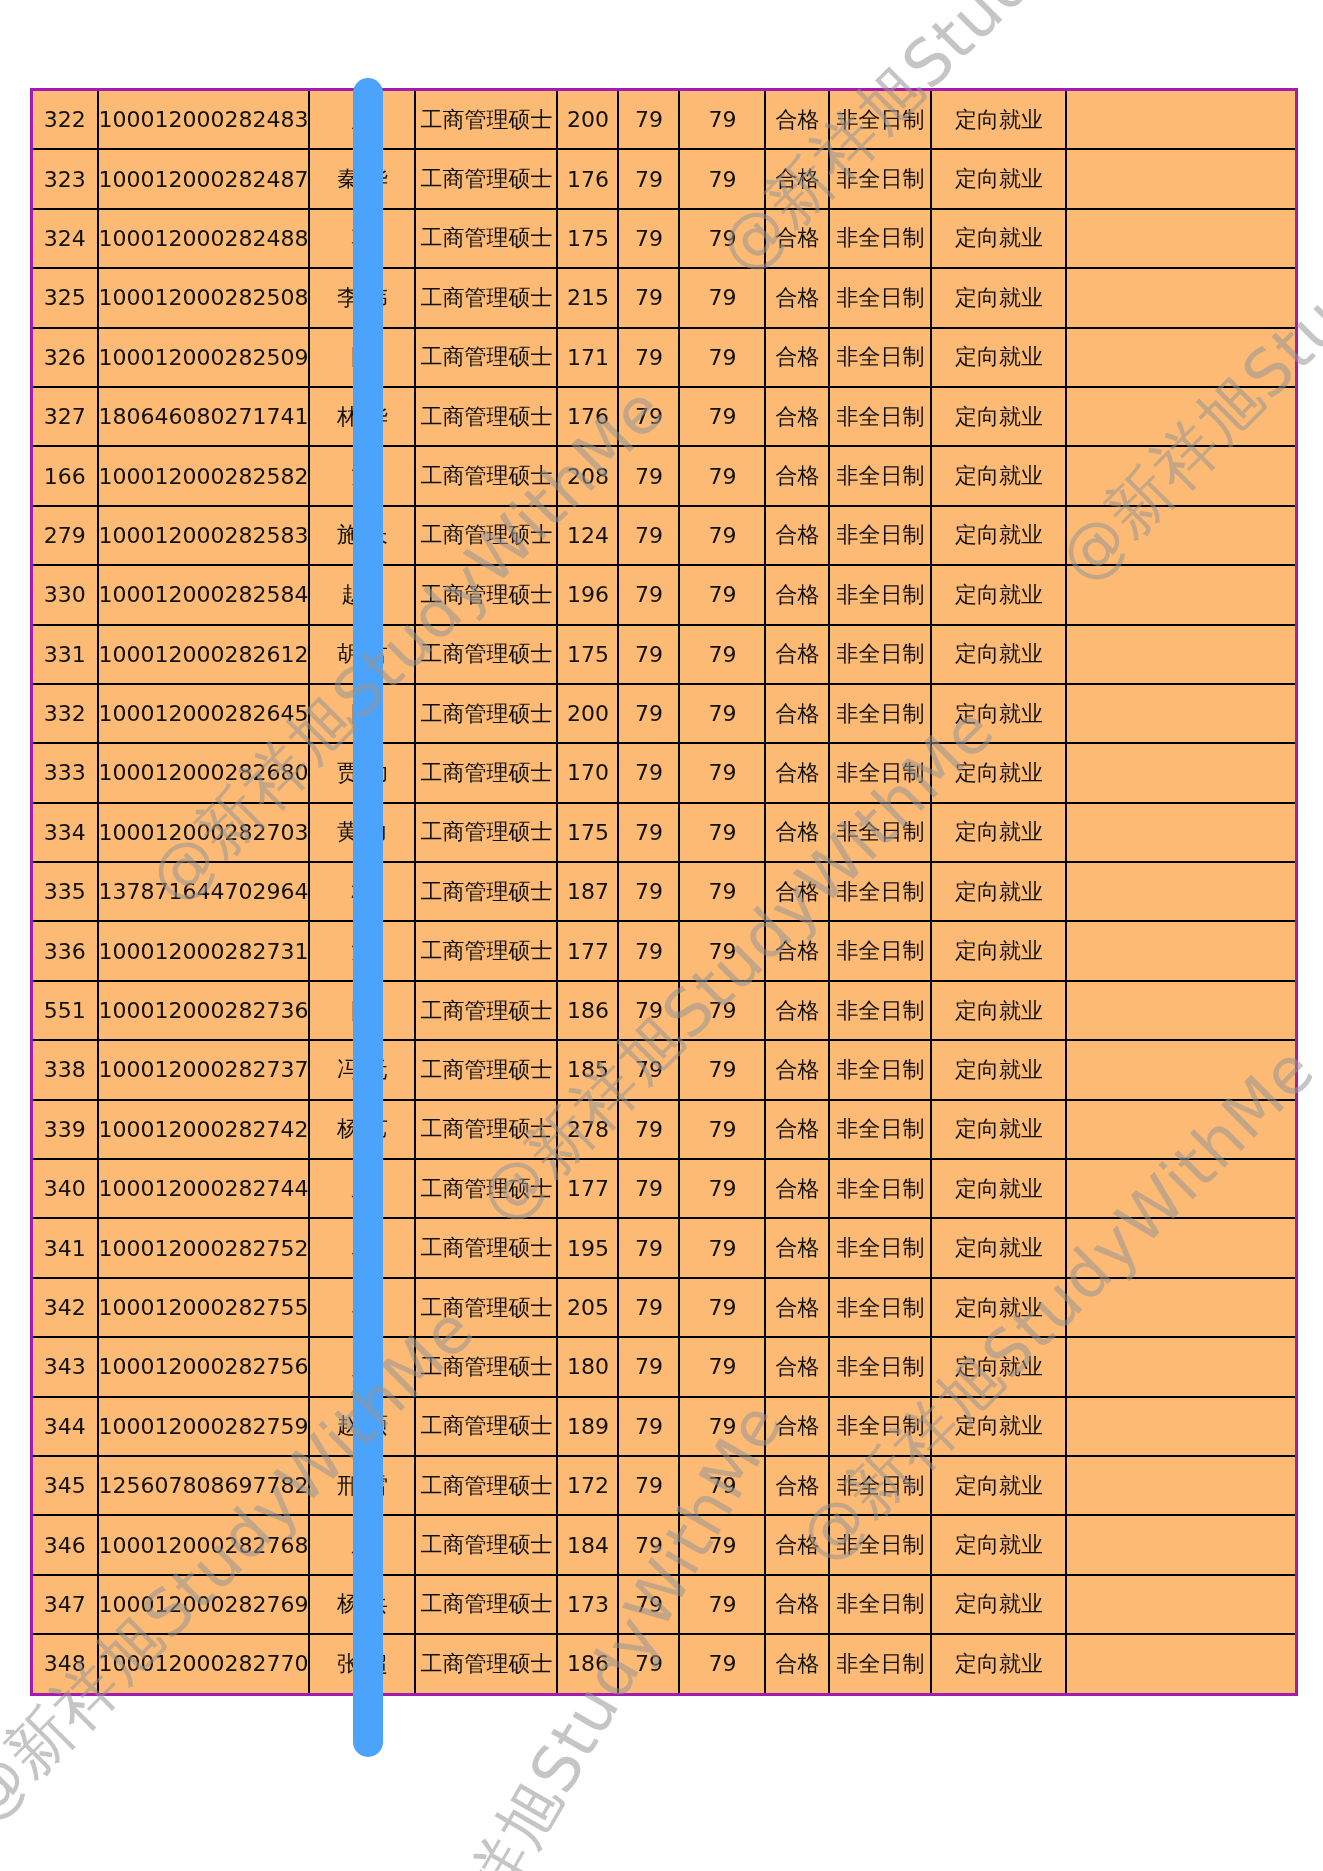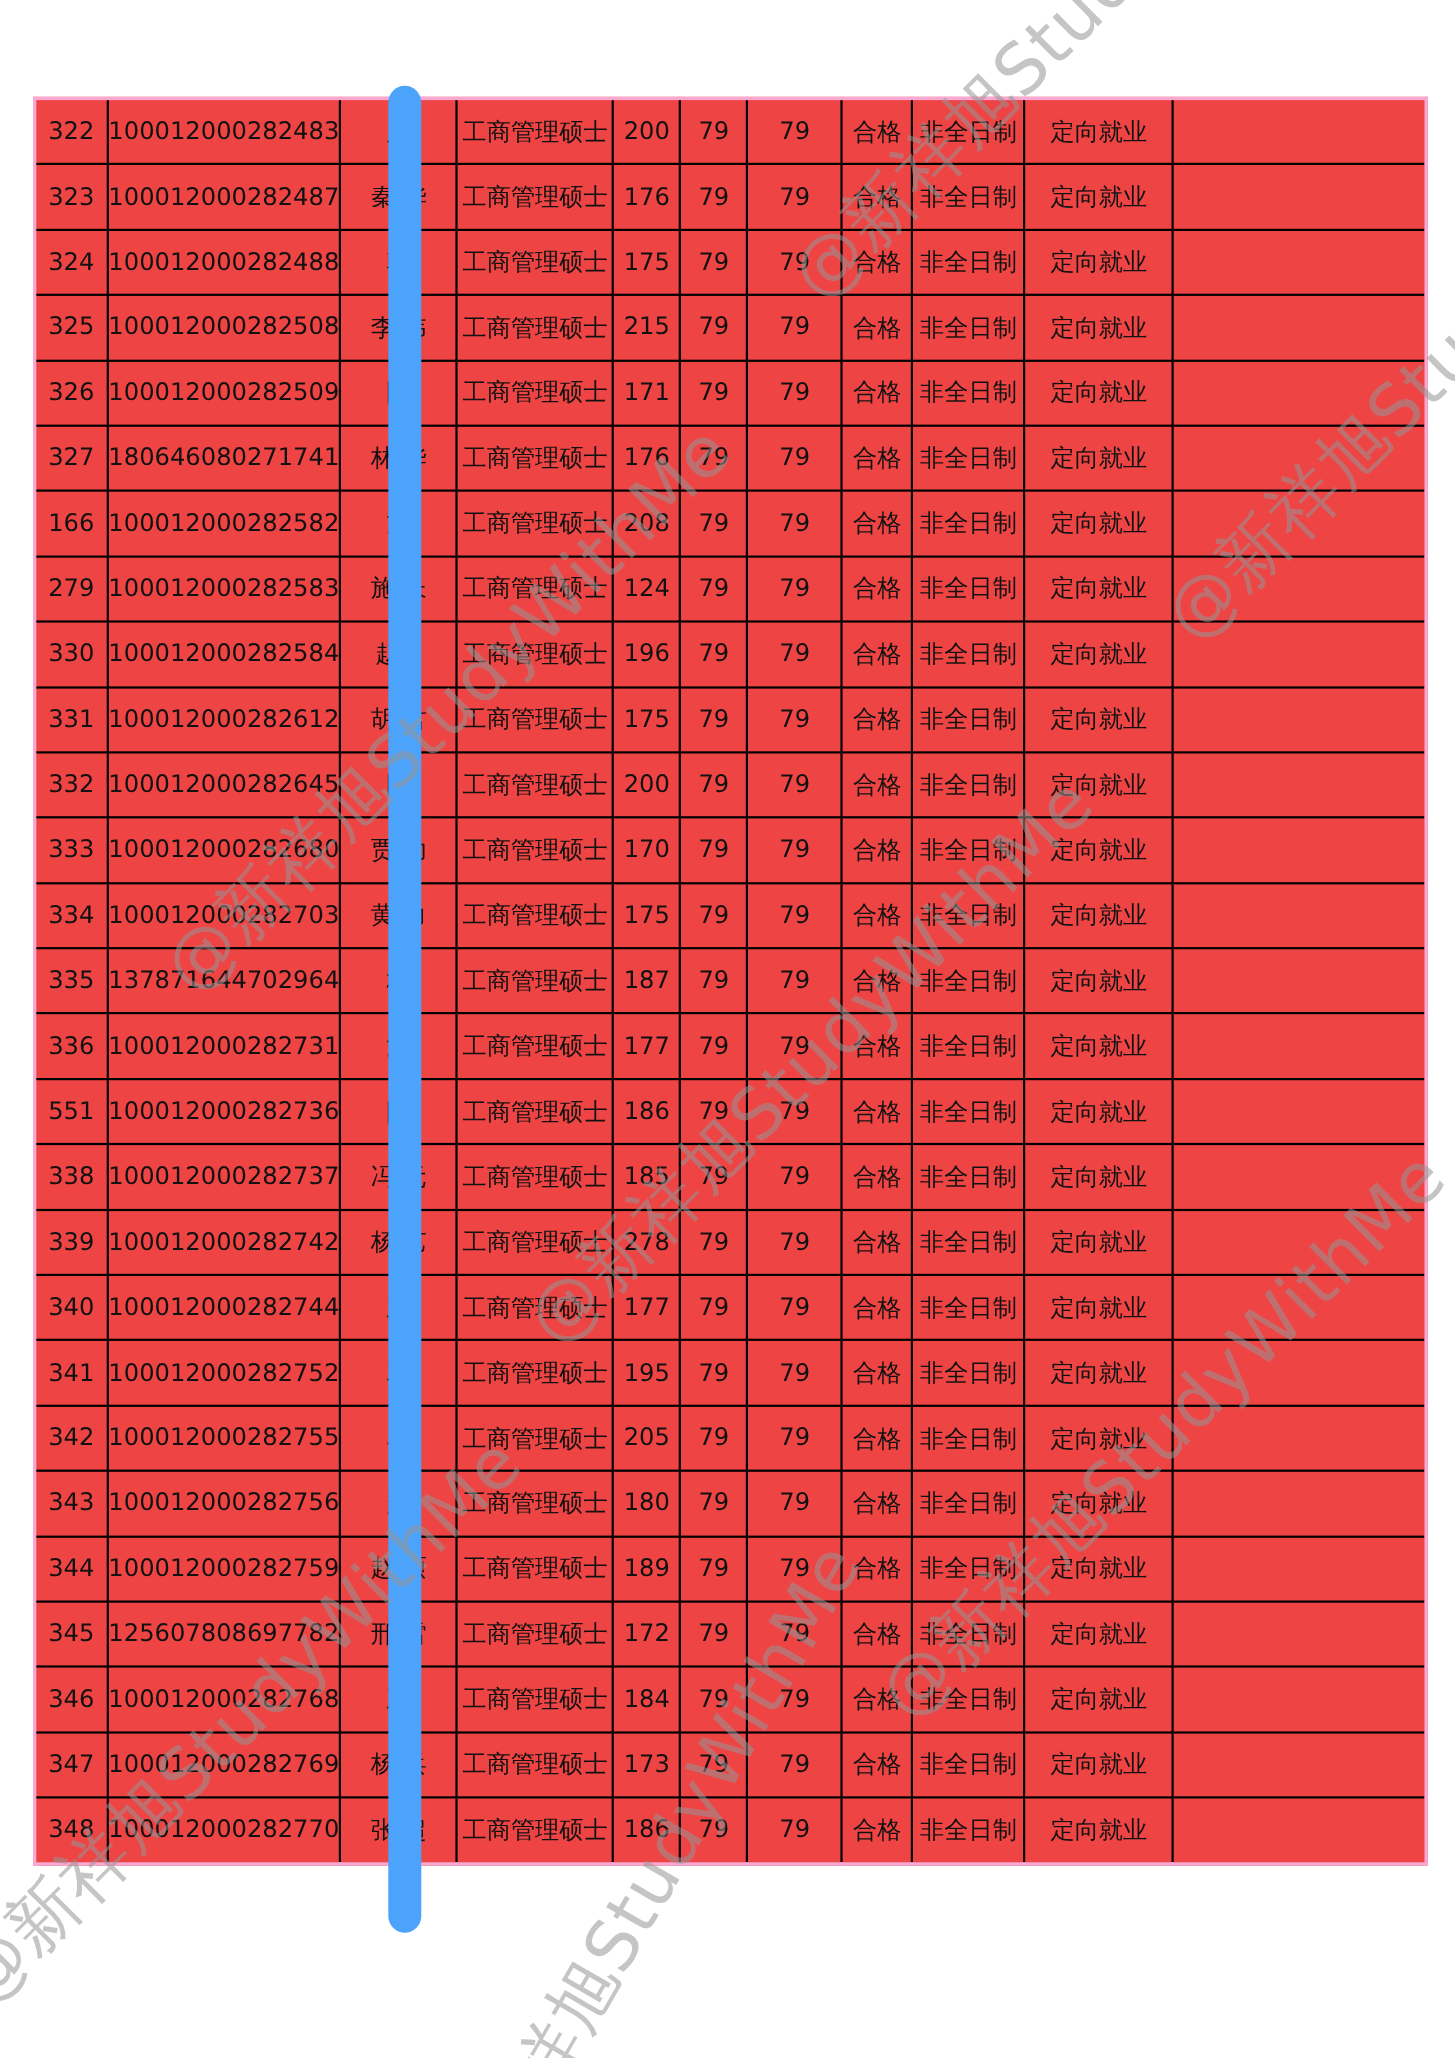--- a/index.html
+++ b/index.html
@@ -2,21 +2,21 @@
 <html><head>
 <meta charset="utf-8">
 <style>
   html, body { margin: 0; padding: 0; background: #ffffff; }
   body { width: 1323px; height: 1871px; position: relative; overflow: hidden;
          font-family: "DejaVu Sans", "Liberation Sans", sans-serif; color: #111; }
   .watermark { position: absolute; font-family: "DejaVu Sans", sans-serif; font-size: 64px;
                color: rgba(150,150,150,0.55); white-space: nowrap; transform-origin: left top;
                pointer-events: none; letter-spacing: 1px; z-index: 3; }
   table.roster { position: absolute; left: 30px; top: 88px; border-collapse: collapse;
-                 table-layout: fixed; border: 3px solid #f9a8d4; z-index: 1; background: #ef4444; }
+                 table-layout: fixed; border: 3px solid #a21caf; z-index: 1; background: #fdba74; }
   table.roster td { border: 2px solid #000; height: 57.4px; padding: 0; text-align: center;
                     font-size: 22px; white-space: nowrap; overflow: hidden; }
   td.c-name { position: relative; }
   .redact-bar { position: absolute; left: 353px; top: 78px; width: 30px; height: 1679px;
                 background: #4ba3fb; border-radius: 15px; z-index: 2; }
 </style>
 </head>
 <body>
 
 <table class="roster">

